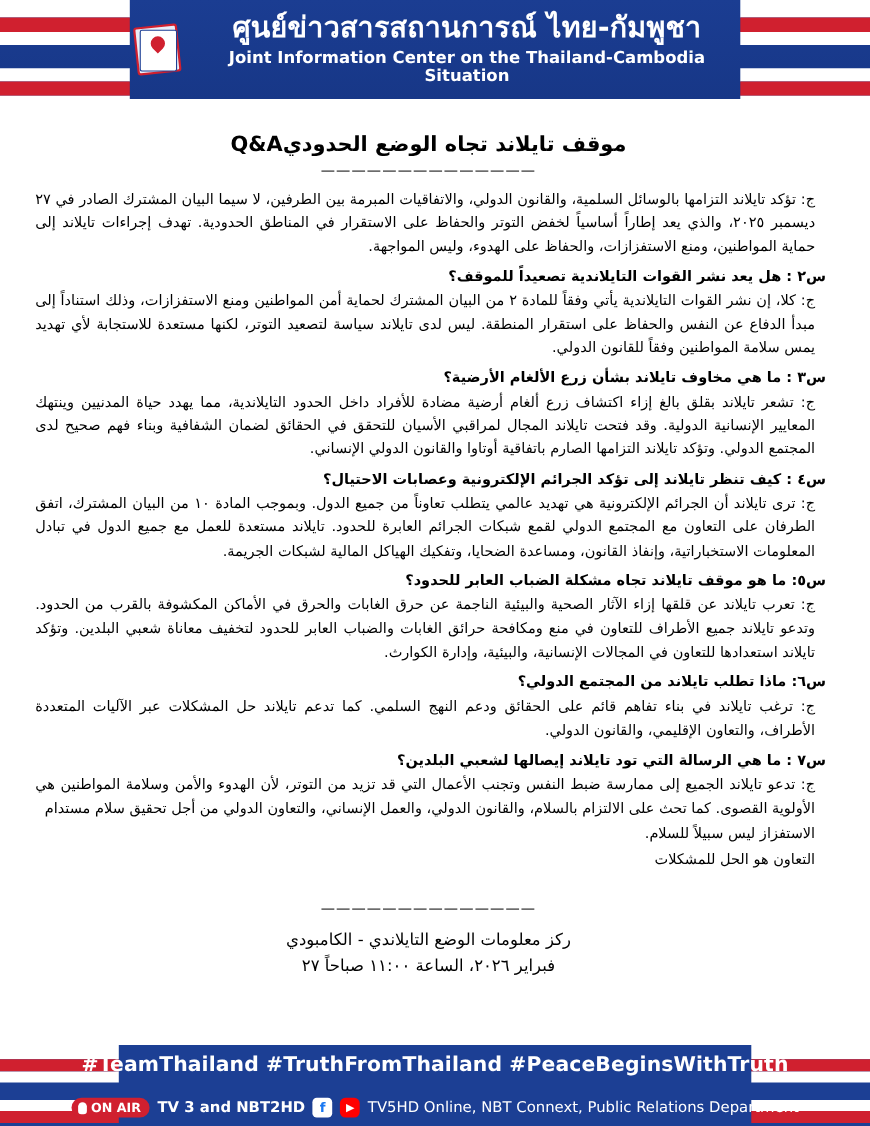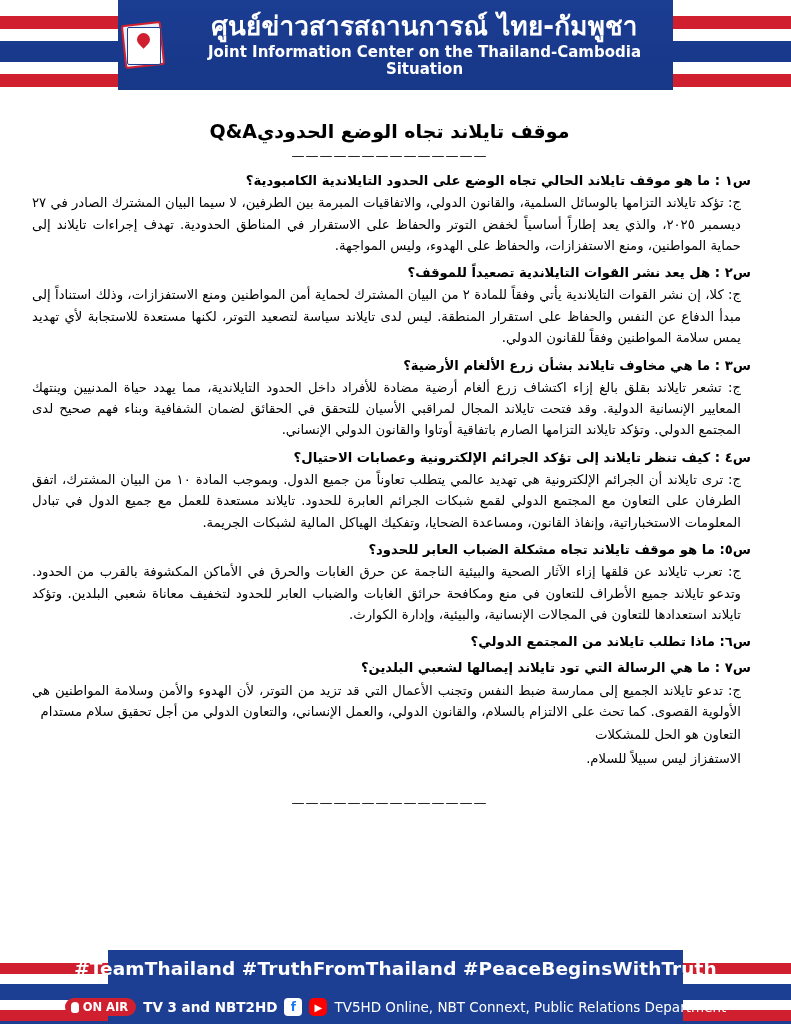--- a/index.html
+++ b/index.html
@@ -273,52 +273,54 @@
       </div>
     </div>
   </div>
 
   <div class="content">
     <div class="doc-title">موقف تايلاند تجاه الوضع الحدوديQ&amp;A</div>
     <div class="divider">——————————————</div>
 
     <div class="qa">
       <div>
-        <p class="q">س١ : ما هو موقف تايلاند الحالي تجاه الوضع على الحدود التايلاندية الكامبودية؟</p>
         <p class="a">ج: تؤكد تايلاند التزامها بالوسائل السلمية، والقانون الدولي، والاتفاقيات المبرمة بين الطرفين، لا سيما البيان المشترك الصادر في ٢٧ ديسمبر ٢٠٢٥، والذي يعد إطاراً أساسياً لخفض التوتر والحفاظ على الاستقرار في المناطق الحدودية. تهدف إجراءات تايلاند إلى حماية المواطنين، ومنع الاستفزازات، والحفاظ على الهدوء، وليس المواجهة.</p>
       </div>
       <div>
         <p class="q">س٢ : هل يعد نشر القوات التايلاندية تصعيداً للموقف؟</p>
         <p class="a">ج: كلا، إن نشر القوات التايلاندية يأتي وفقاً للمادة ٢ من البيان المشترك لحماية أمن المواطنين ومنع الاستفزازات، وذلك استناداً إلى مبدأ الدفاع عن النفس والحفاظ على استقرار المنطقة. ليس لدى تايلاند سياسة لتصعيد التوتر، لكنها مستعدة للاستجابة لأي تهديد يمس سلامة المواطنين وفقاً للقانون الدولي.</p>
       </div>
       <div>
         <p class="q">س٣ : ما هي مخاوف تايلاند بشأن زرع الألغام الأرضية؟</p>
         <p class="a">ج: تشعر تايلاند بقلق بالغ إزاء اكتشاف زرع ألغام أرضية مضادة للأفراد داخل الحدود التايلاندية، مما يهدد حياة المدنيين وينتهك المعايير الإنسانية الدولية. وقد فتحت تايلاند المجال لمراقبي الأسيان للتحقق في الحقائق لضمان الشفافية وبناء فهم صحيح لدى المجتمع الدولي. وتؤكد تايلاند التزامها الصارم باتفاقية أوتاوا والقانون الدولي الإنساني.</p>
       </div>
       <div>
         <p class="q">س٤ : كيف تنظر تايلاند إلى تؤكد الجرائم الإلكترونية وعصابات الاحتيال؟</p>
         <p class="a">ج: ترى تايلاند أن الجرائم الإلكترونية هي تهديد عالمي يتطلب تعاوناً من جميع الدول. وبموجب المادة ١٠ من البيان المشترك، اتفق الطرفان على التعاون مع المجتمع الدولي لقمع شبكات الجرائم العابرة للحدود. تايلاند مستعدة للعمل مع جميع الدول في تبادل المعلومات الاستخباراتية، وإنفاذ القانون، ومساعدة الضحايا، وتفكيك الهياكل المالية لشبكات الجريمة.</p>
       </div>
       <div>
         <p class="q">س٥: ما هو موقف تايلاند تجاه مشكلة الضباب العابر للحدود؟</p>
         <p class="a">ج: تعرب تايلاند عن قلقها إزاء الآثار الصحية والبيئية الناجمة عن حرق الغابات والحرق في الأماكن المكشوفة بالقرب من الحدود. وتدعو تايلاند جميع الأطراف للتعاون في منع ومكافحة حرائق الغابات والضباب العابر للحدود لتخفيف معاناة شعبي البلدين. وتؤكد تايلاند استعدادها للتعاون في المجالات الإنسانية، والبيئية، وإدارة الكوارث.</p>
       </div>
       <div>
         <p class="q">س٦: ماذا تطلب تايلاند من المجتمع الدولي؟</p>
+        <p class="a">ج: ترغب تايلاند في بناء تفاهم قائم على الحقائق ودعم النهج السلمي. كما تدعم تايلاند حل المشكلات عبر الآليات المتعددة الأطراف، والتعاون الإقليمي، والقانون الدولي.</p>
       </div>
       <div>
         <p class="q">س٧ : ما هي الرسالة التي تود تايلاند إيصالها لشعبي البلدين؟</p>
         <p class="a">ج: تدعو تايلاند الجميع إلى ممارسة ضبط النفس وتجنب الأعمال التي قد تزيد من التوتر، لأن الهدوء والأمن وسلامة المواطنين هي الأولوية القصوى. كما تحث على الالتزام بالسلام، والقانون الدولي، والعمل الإنساني، والتعاون الدولي من أجل تحقيق سلام مستدام</p>
       </div>
+      <p class="a">الاستفزاز ليس سبيلاً للسلام.</p>
       <p class="a">التعاون هو الحل للمشكلات</p>
-      <p class="a">الاستفزاز ليس سبيلاً للسلام.</p>
     </div>
 
     <div class="footer-block">
       <div class="footer-divider">——————————————</div>
+      <div class="footer-line">ركز معلومات الوضع التايلاندي - الكامبودي</div>
+      <div class="footer-line">فبراير ٢٠٢٦، الساعة ١١:٠٠ صباحاً ٢٧</div>
     </div>
   </div>
 
   <div class="footer">
     <div class="ftr-flag-left">
       <div class="fstripe f1"></div>
         <div class="fstripe f2"></div>
         <div class="fstripe f3"></div>
       <div class="fstripe f4"></div>
         <div class="fstripe f5"></div>

